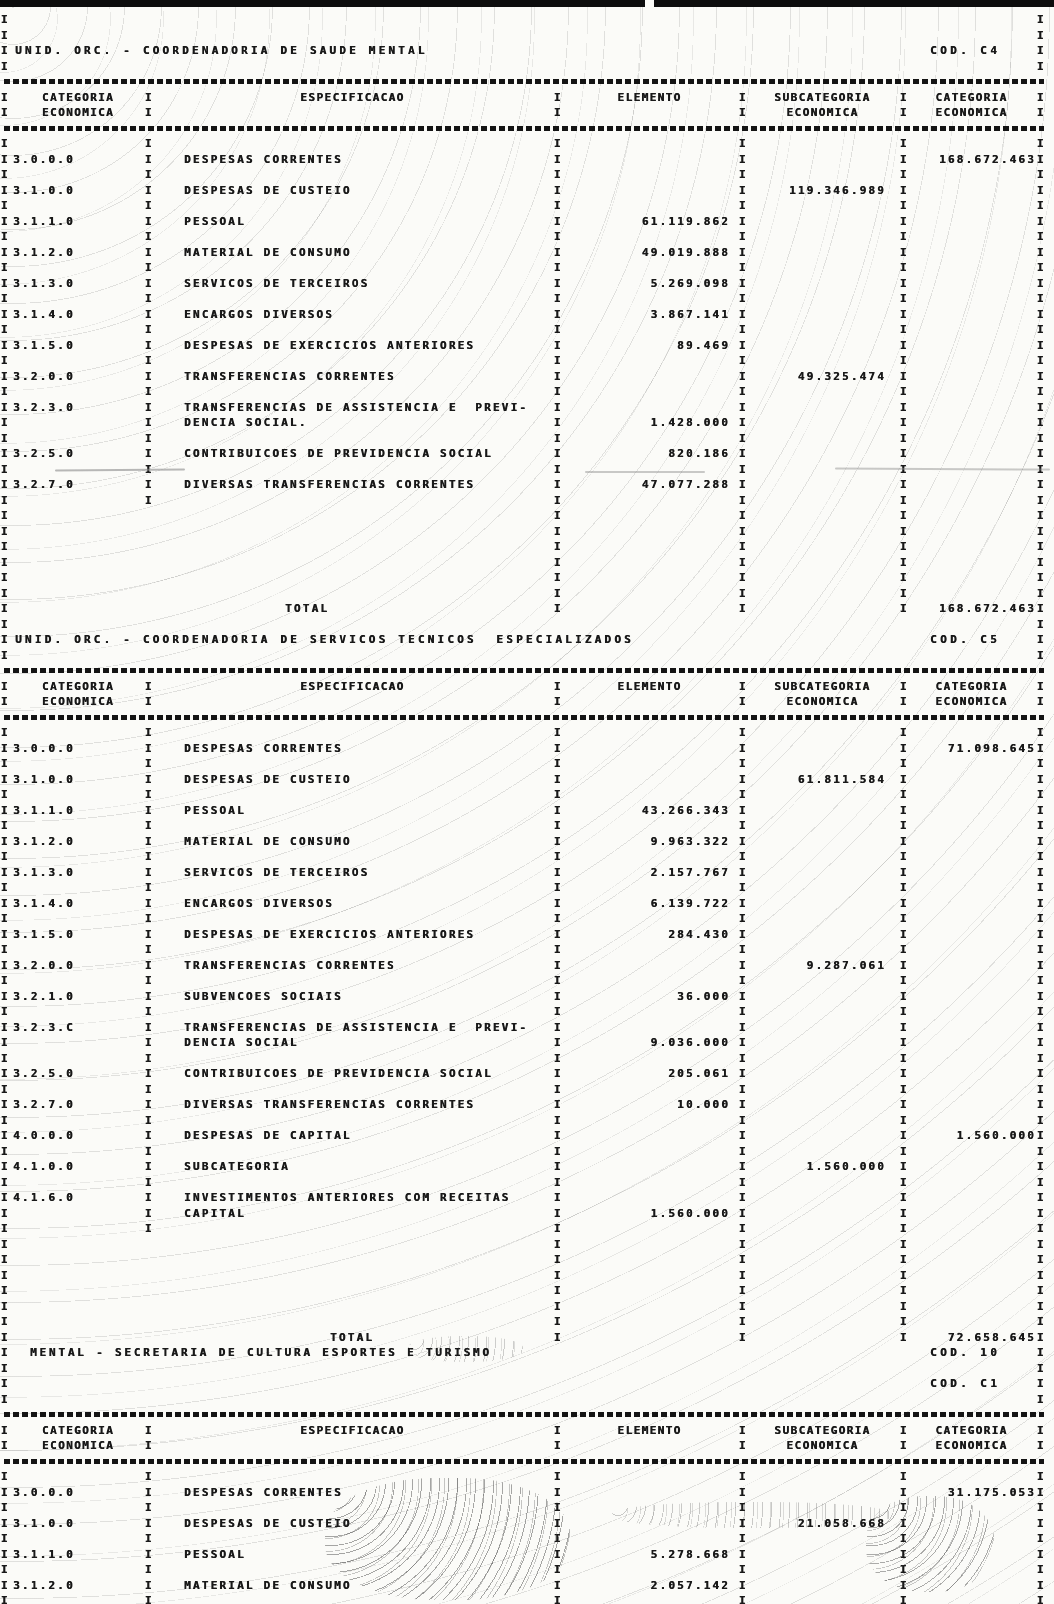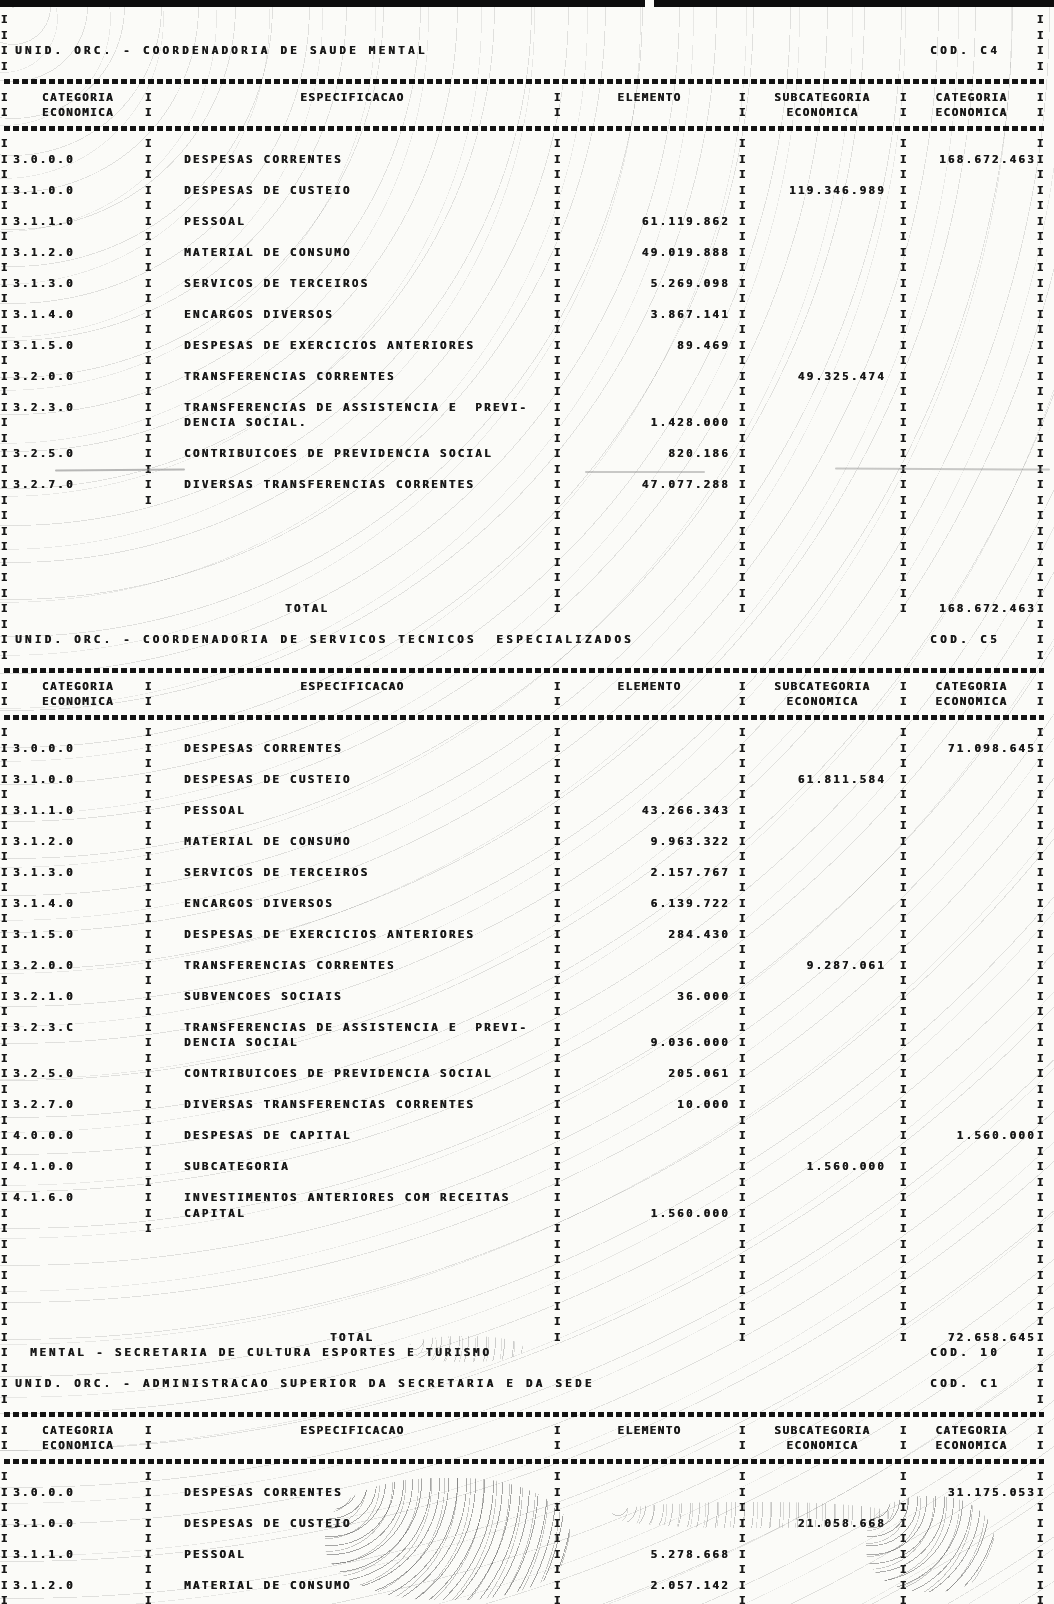--- a/index.html
+++ b/index.html
@@ -786,21 +786,20 @@
         <span class="t org">MENTAL - SECRETARIA DE CULTURA ESPORTES E TURISMO</span>
         <span class="t codetag">COD. 10</span>
       </div>
       <div class="line">
         <span class="sep" style="left: -1px;">I</span>
         <span class="sep" style="left: 1035px;">I</span>
       </div>
       <div class="line">
         <span class="sep" style="left: -1px;">I</span>
         <span class="sep" style="left: 1035px;">I</span>
-        <span class="t unit" style="left: 15px;">UNID. ORC. - ADMINISTRACAO SUPERIOR DA SECRETARIA E DA SEDE</span>
         <span class="t codetag">COD. C1</span>
       </div>
       <div class="line">
         <span class="sep" style="left: -1px;">I</span>
         <span class="sep" style="left: 1035px;">I</span>
       </div>
       <div class="line">
         <div class="hline"></div>
       </div>
       <div class="line">

